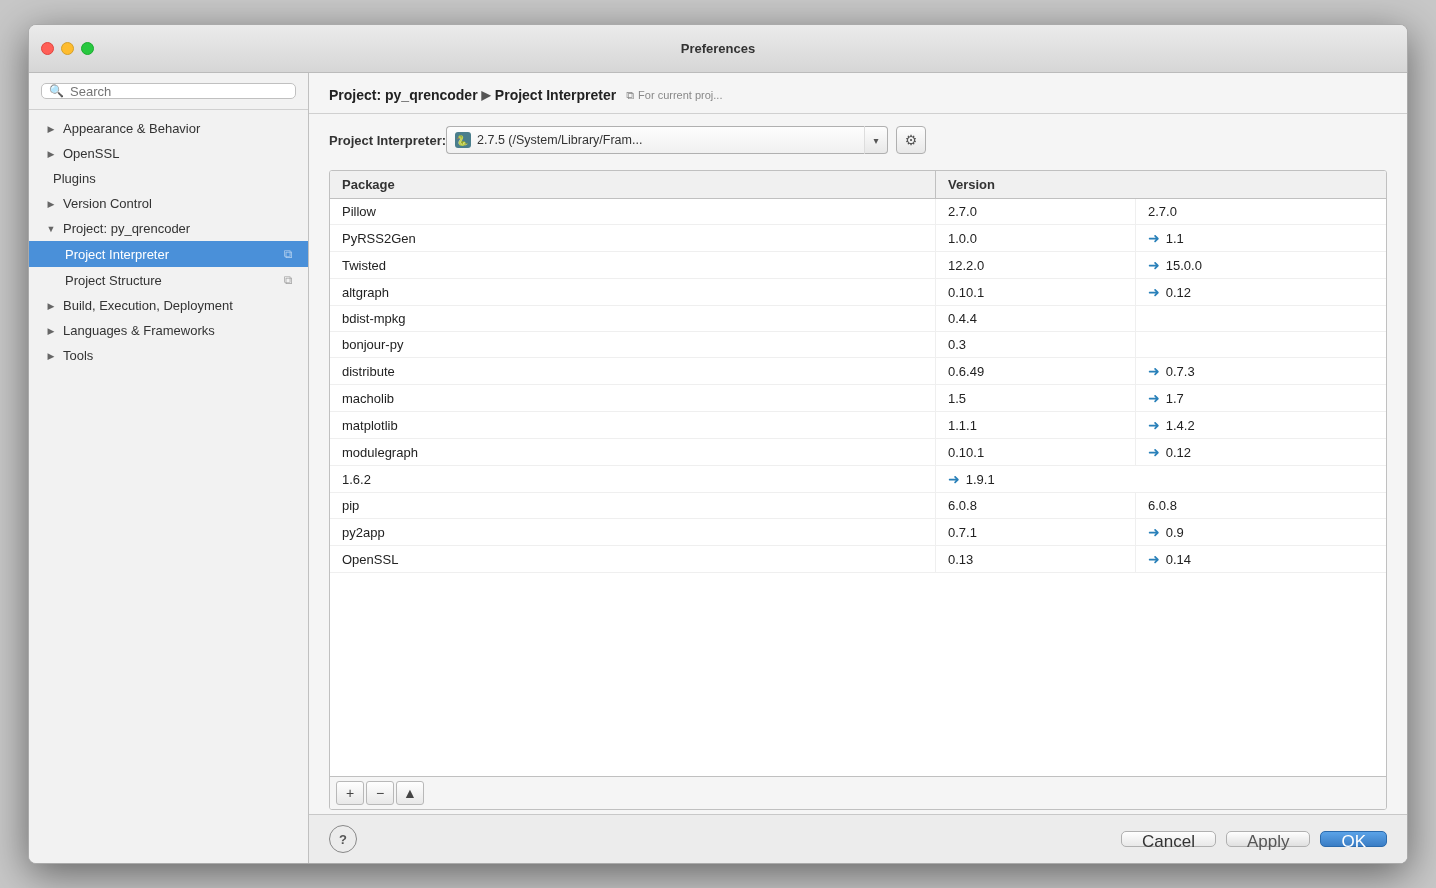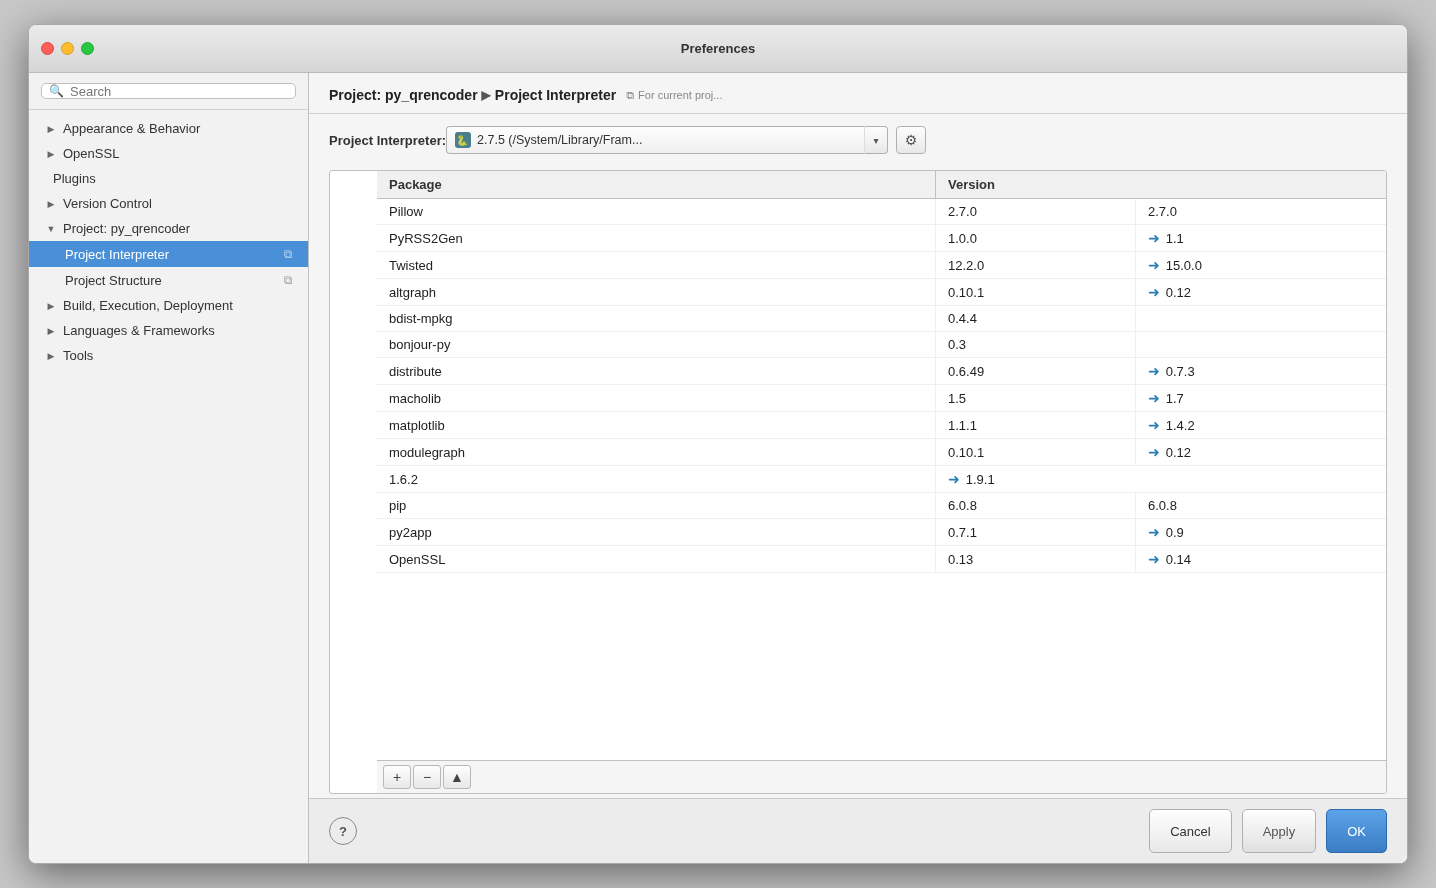--- a/index.html
+++ b/index.html
@@ -267,21 +267,20 @@
     
     .package-table-container {
       flex: 1;
       margin: 8px 20px 4px;
       border: 1px solid #c0c0c0;
       border-radius: 3px;
       background: white;
       display: flex;
       flex-direction: column;
       overflow: hidden;
-      padding-left: 47px;
     }
     .table-header {
       display: grid;
       grid-template-columns: 1fr 200px 250px;
       border-bottom: 1px solid #c0c0c0;
       background: #f0f0f0;
       flex-shrink: 0;
     }
     .th {
       padding: 6px 12px;
@@ -361,24 +360,24 @@
       font-size: 13px;
       font-weight: 600;
       color: #555;
       cursor: pointer;
     }
     .btn-group {
       display: flex;
       gap: 10px;
     }
     .btn {
-      height: 44px;
+      height: 16px;
       padding: 0 20px;
       border-radius: 5px;
-      font-size: 13px;
+      font-size: 17px;
       cursor: pointer;
       border: 1px solid #b0b0b0;
     }
     .btn-cancel {
       background: linear-gradient(to bottom, #fefefe, #e8e8e8);
       color: #333;
     }
     .btn-apply {
       background: linear-gradient(to bottom, #fefefe, #e0e0e0);
       color: #555;

